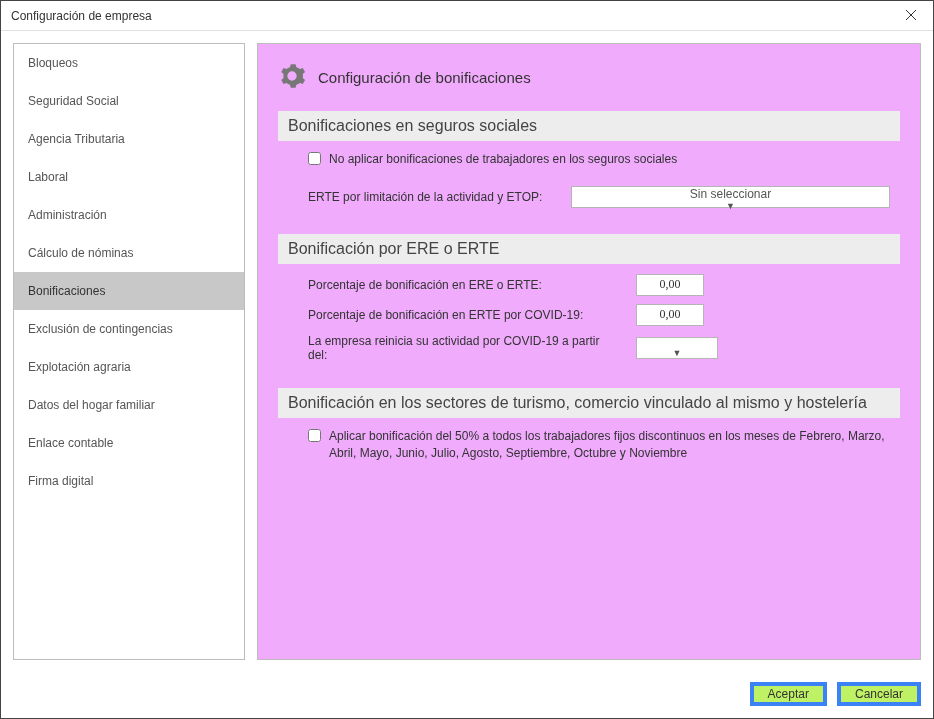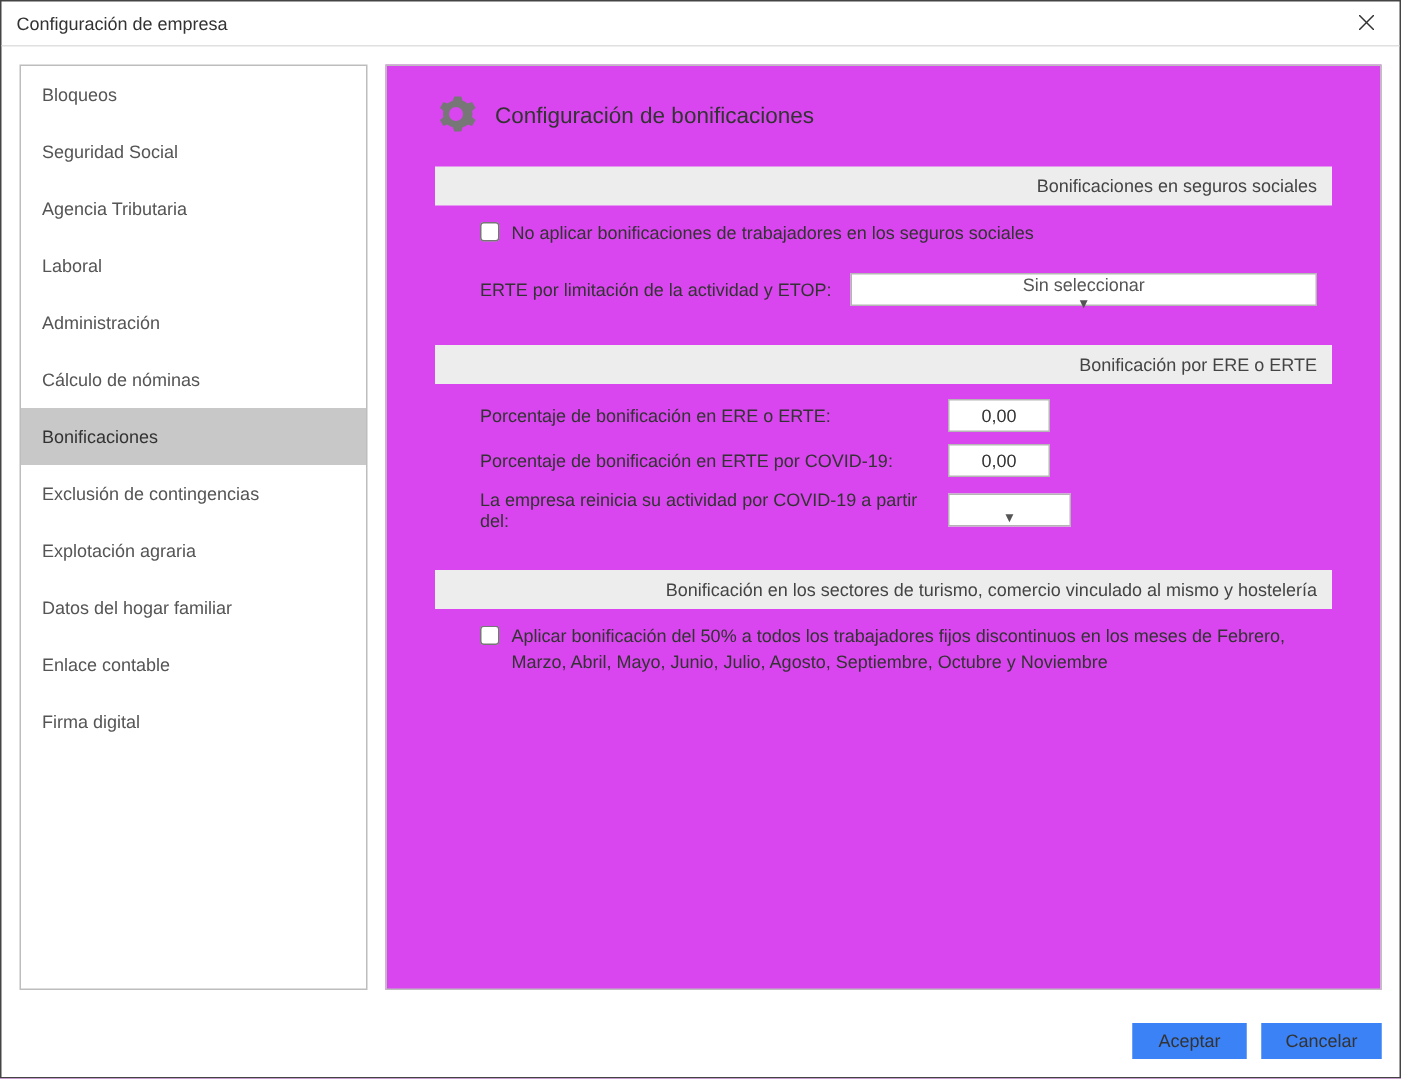--- a/index.html
+++ b/index.html
@@ -60,22 +60,22 @@
       cursor: pointer;
       border-bottom: none;
     }
     .sidebar-item.selected {
       background: #c8c8c8;
       color: #333;
     }
     .main {
       flex: 1;
       border: 1px solid #bdbdbd;
-      background: #d946ef;
-      padding: 18px 32px;
+      background: #f0abfc;
+      padding: 18px 20px;
       overflow: auto;
     }
     .page-header {
       display: flex;
       align-items: center;
       gap: 12px;
       margin-bottom: 18px;
     }
     .gear-icon svg {
       width: 28px;
@@ -83,25 +83,24 @@
       fill: #777;
     }
     .page-title {
       font-size: 15px;
       color: #333;
       font-weight: normal;
     }
     .section-header {
       background: #ededed;
       padding: 6px 10px;
-      font-size: 12px;
+      font-size: 16px;
       color: #444;
       margin-bottom: 10px;
       margin-top: 4px;
-      text-align: right;
     }
     .section-body {
       padding: 0 10px 14px 30px;
     }
     .checkbox-row {
       display: flex;
       align-items: flex-start;
       gap: 8px;
       margin-bottom: 4px;
     }
@@ -111,21 +110,21 @@
       height: 13px;
     }
     .checkbox-row label {
       font-size: 12px;
       color: #333;
       line-height: 1.4;
     }
     .form-row {
       display: flex;
       align-items: center;
-      gap: 12px;
+      gap: 28px;
       margin-bottom: 8px;
     }
     .form-row-label {
       font-size: 12px;
       color: #333;
     }
     .form-row-label.w1 { width: 235px; }
     .form-row-label.w2 { width: 300px; }
     .select {
       border: 1px solid #b5b5b5;
@@ -144,32 +143,33 @@
     .select.narrow { width: 82px; }
     .select .caret { font-size: 9px; color: #555; }
     .text-input {
       border: 1px solid #b5b5b5;
       height: 22px;
       width: 68px;
       text-align: center;
       font-size: 12px;
       color: #333;
       background: #fff;
+      font-family: Liberation Serif, serif;
     }
     .footer {
       display: flex;
       justify-content: flex-end;
       gap: 10px;
       padding: 10px 12px 12px;
     }
     .btn {
       min-width: 76px;
       height: 24px;
-      border: 2px solid #3b82f6;
-      background: #3b82f6;
+      border: 4px solid #3b82f6;
+      background: #bef264;
       font-size: 12px;
       color: #333;
       cursor: pointer;
       padding: 0 14px;
     }
   </style>
 </head>
 <body>
 
 <div class="window">

